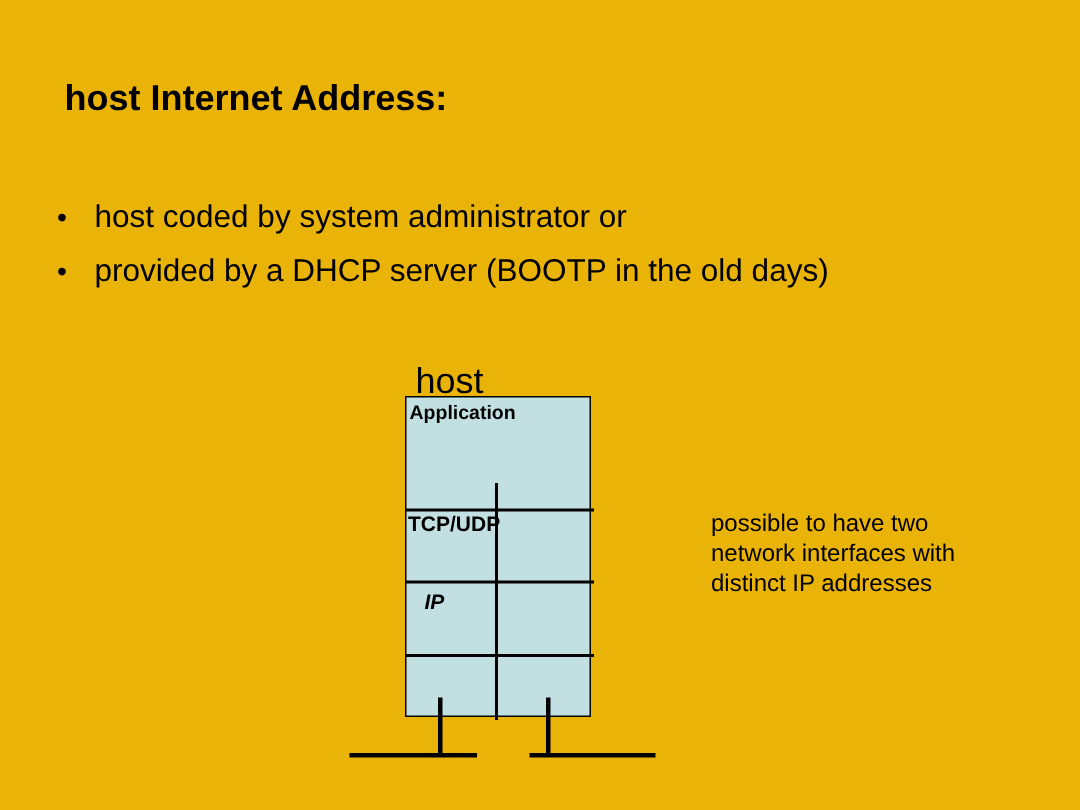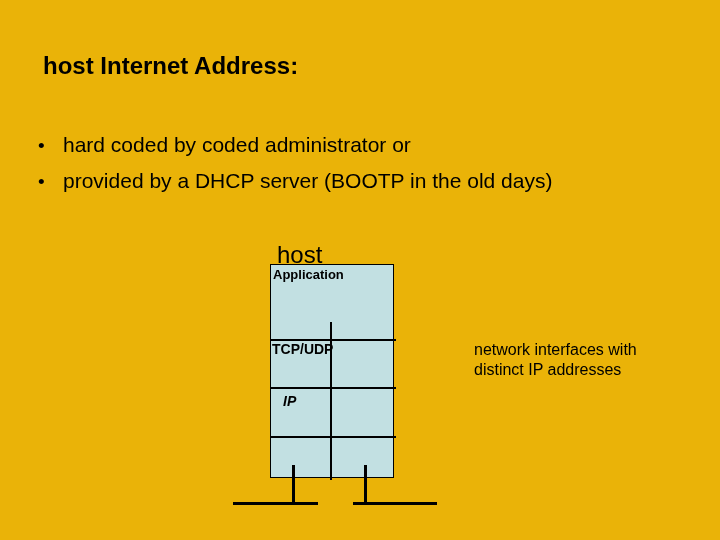--- a/index.html
+++ b/index.html
@@ -118,21 +118,21 @@
 </head>
 <body>
 
 <div class="slide">
 
   <h1 class="title">host Internet Address:</h1>
 
   <ul class="bullets">
     <li class="bullet-item">
       <span class="bullet-marker">•</span>
-      <span class="bullet-text">hard coded by coded administrator or</span>
+      <span class="bullet-text">host coded by system administrator or</span>
     </li>
     <li class="bullet-item">
       <span class="bullet-marker">•</span>
       <span class="bullet-text">provided by a DHCP server (BOOTP in the old days)</span>
     </li>
   </ul>
 
   <div class="host-label">host</div>
 
   <div class="stack-box"></div>
@@ -145,17 +145,18 @@
   <div class="layer-label app">Application</div>
   <div class="layer-label tcp">TCP/UDP</div>
   <div class="layer-label ip">IP</div>
 
   <div class="leg leg-left"></div>
   <div class="leg leg-right"></div>
   <div class="wire wire-left"></div>
   <div class="wire wire-right"></div>
 
   <div class="annotation">
+    <div class="annotation-line">possible to have two</div>
     <div class="annotation-line">network interfaces with</div>
     <div class="annotation-line">distinct IP addresses</div>
   </div>
 
 </div>
 
 </body></html>

